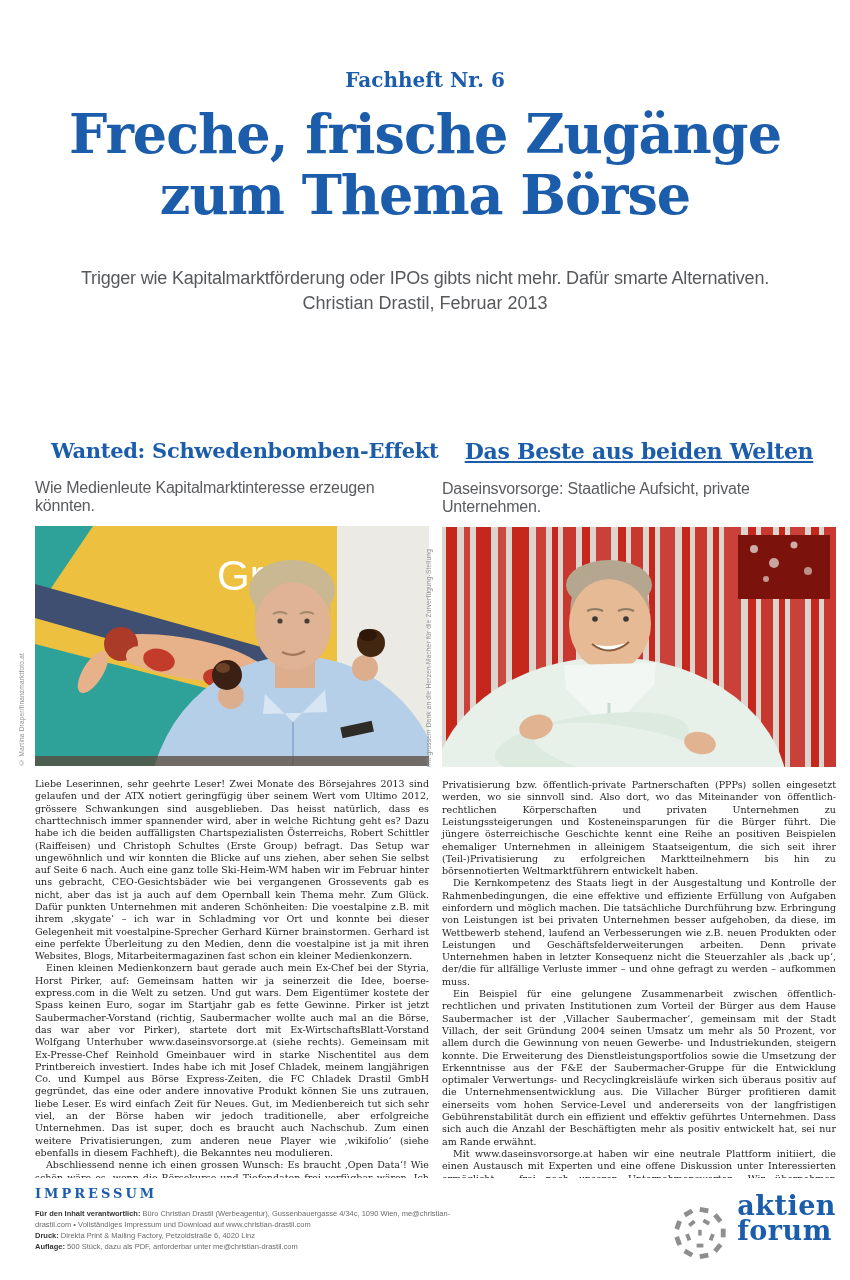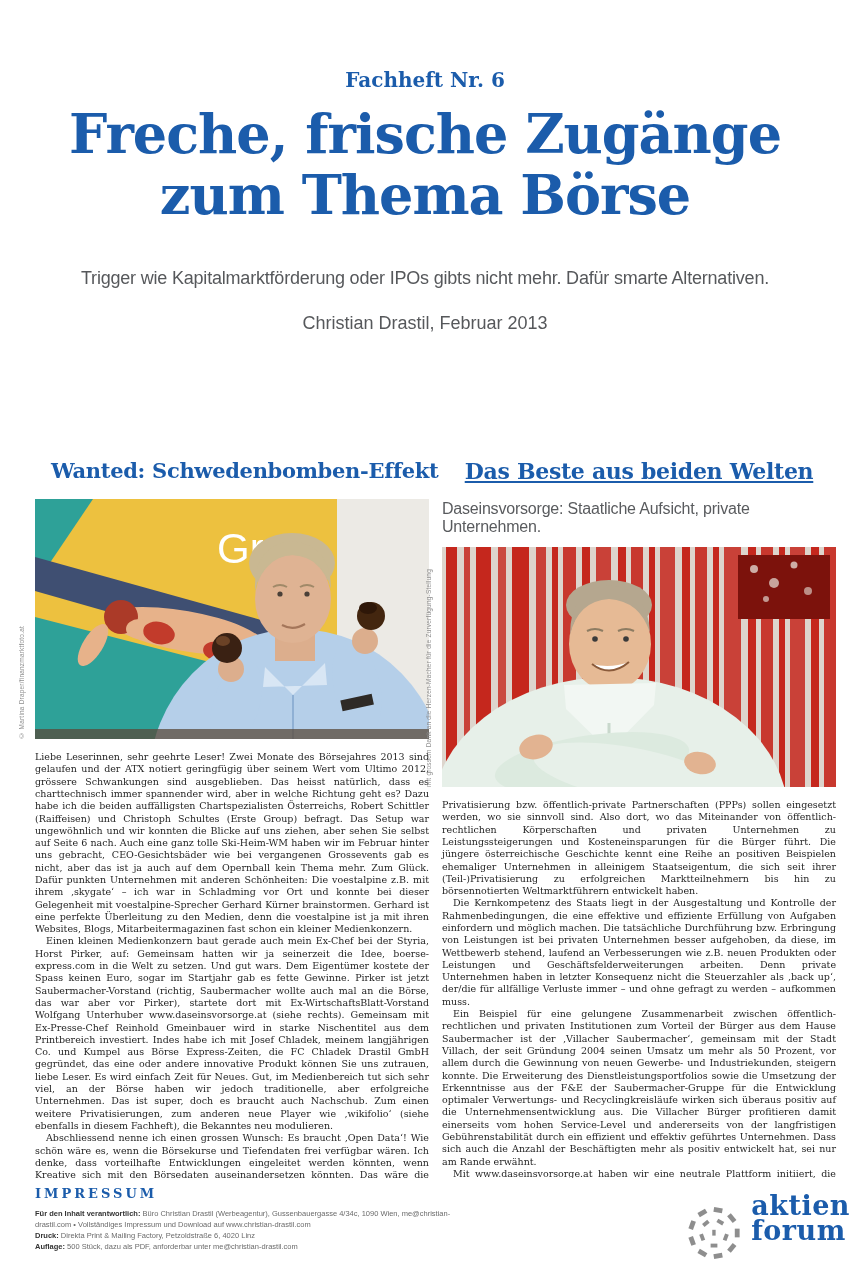--- a/index.html
+++ b/index.html
@@ -14,21 +14,21 @@
   }
   h1.title{
     margin:12px 0 0;text-align:center;color:#1b5cab;
     font-family:"DejaVu Serif",serif;font-weight:bold;
     font-size:54px;line-height:1.13;letter-spacing:-1px;white-space:nowrap;
   }
   .subtitle{
     margin-top:42px;text-align:center;color:#56585b;
     font-size:18px;letter-spacing:-.2px;
   }
-  .byline{margin-top:24px;text-align:center;color:#56585b;font-size:18px;}
+  .byline{margin-top:4px;text-align:center;color:#56585b;font-size:18px;}
   
   .columns{display:flex;gap:13px;padding:0 14px 0 35px;margin-top:108px;}
   .col{width:394px;flex:0 0 394px;}
   h2.col-head{
     margin:16px;color:#1b5cab;font-family:"DejaVu Serif",serif;
     font-weight:bold;font-size:21px;letter-spacing:-.3px;white-space:nowrap;
   }
   .col-right h2.col-head{text-align:center;font-size:22px;text-decoration:underline;}
   .col-sub{margin:6px 0 11px;color:#595b5e;font-size:16px;letter-spacing:-.2px;}
   figure.photo{position:relative;margin:0 0 12px;height:240px;}
@@ -44,21 +44,21 @@
   }
   .body-text p + p{text-indent:11px;}
   .signature{
     margin:1px 0 0;text-align:right;font-family:"DejaVu Serif",serif;
     font-style:italic;font-size:9.5px;line-height:12.3px;color:#1f1f1f;
   }
   
   footer.page-footer{
     position:absolute;left:0;right:0;top:1178px;height:102px;
     background:#ffffff;display:flex;justify-content:space-between;
-    padding:8px 0 0 35px;box-sizing:border-box;z-index:2;
+    padding:8px 14px 0 35px;box-sizing:border-box;z-index:2;
   }
   .impressum{width:430px;}
   .imp-head{
     margin:0 0 7px;color:#1b5cab;font-family:"DejaVu Serif",serif;
     font-weight:bold;font-size:13px;letter-spacing:3px;
   }
   .imp-line{margin:0;font-size:7.5px;line-height:11px;color:#6b6b6b;}
   .imp-line b{color:#333;}
   .logos{display:flex;align-items:center;gap:22px;margin-top:0;}
   .af-logo{display:flex;align-items:flex-start;gap:8px;}
@@ -91,20 +91,21 @@
   <div class="kicker">Fachheft Nr. 6</div>
   <h1 class="title"><span>Freche, frische Zugänge</span><br><span>zum Thema Börse</span></h1>
   <div class="subtitle">Trigger wie Kapitalmarktförderung oder IPOs gibts nicht mehr. Dafür smarte Alternativen.</div>
   <div class="byline">Christian Drastil, Februar 2013</div>
 </header>
 
 <main class="columns">
 
   <article class="col col-left">
     <h2 class="col-head">Wanted: Schwedenbomben-Effekt</h2>
+    <div class="col-sub">Wie Medienleute Kapitalmarktinteresse erzeugen könnten.</div>
 
     <figure class="photo">
       <svg viewBox="0 0 394 240">
         <rect width="394" height="240" fill="#eceae5"></rect>
         <g>
           <rect x="0" y="0" width="302" height="240" fill="#edc13f"></rect>
           <polygon points="0,0 58,0 0,86" fill="#2ea198"></polygon>
           <polygon points="0,118 302,196 302,240 0,240" fill="#2ea198"></polygon>
           <polygon points="0,58 302,142 302,178 0,92" fill="#3f4f72"></polygon>
           <ellipse cx="150" cy="132" rx="80" ry="20" fill="#e7b28a" transform="rotate(10 150 132)"></ellipse>

